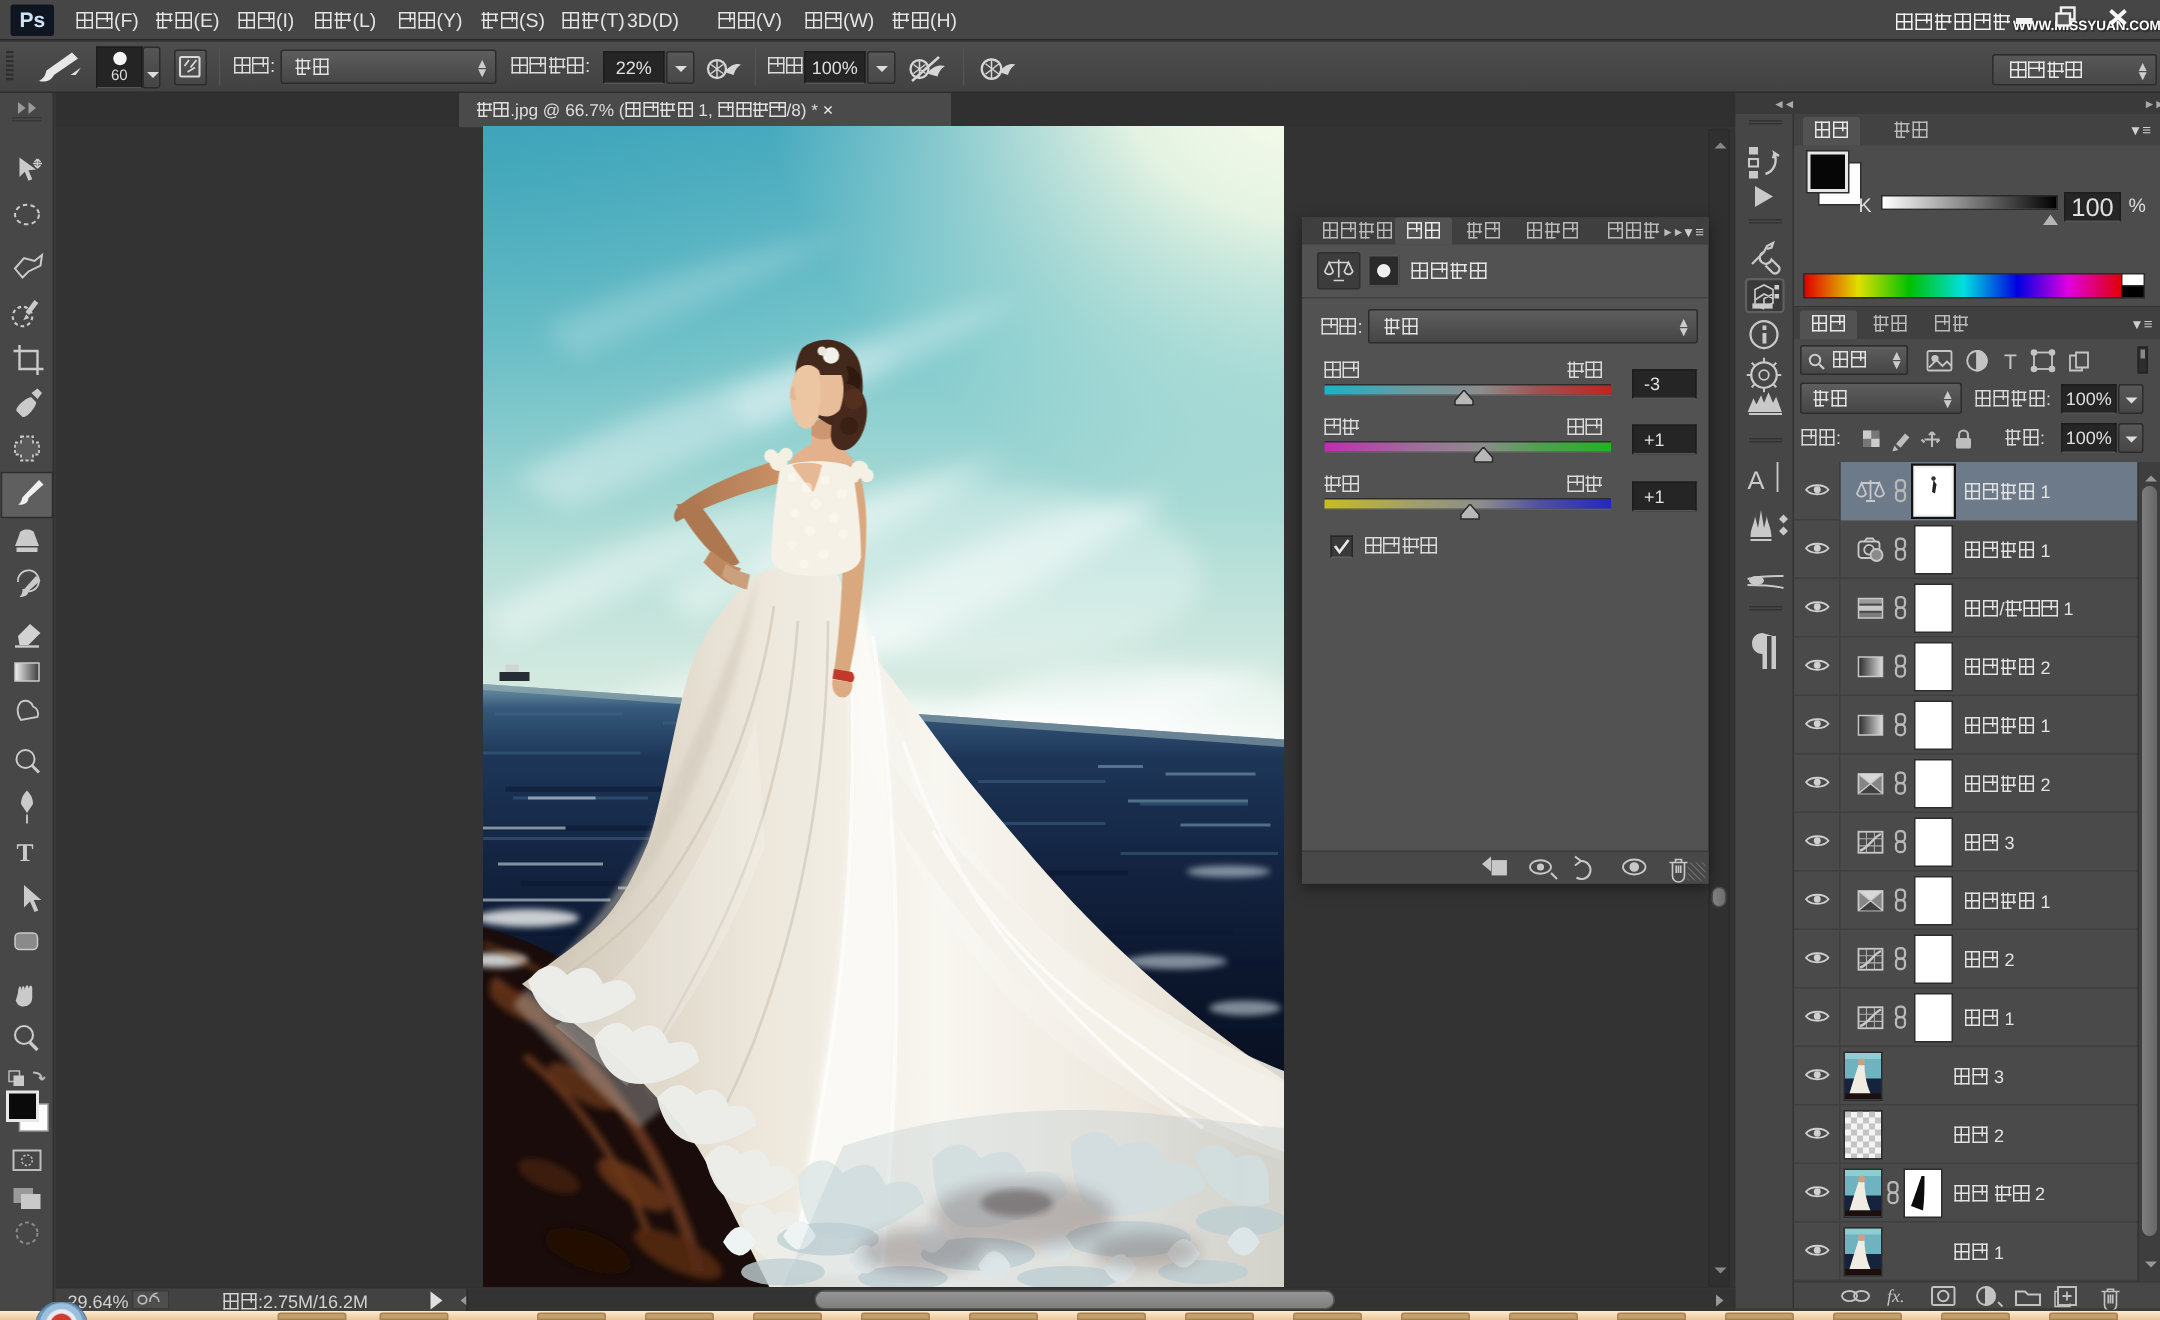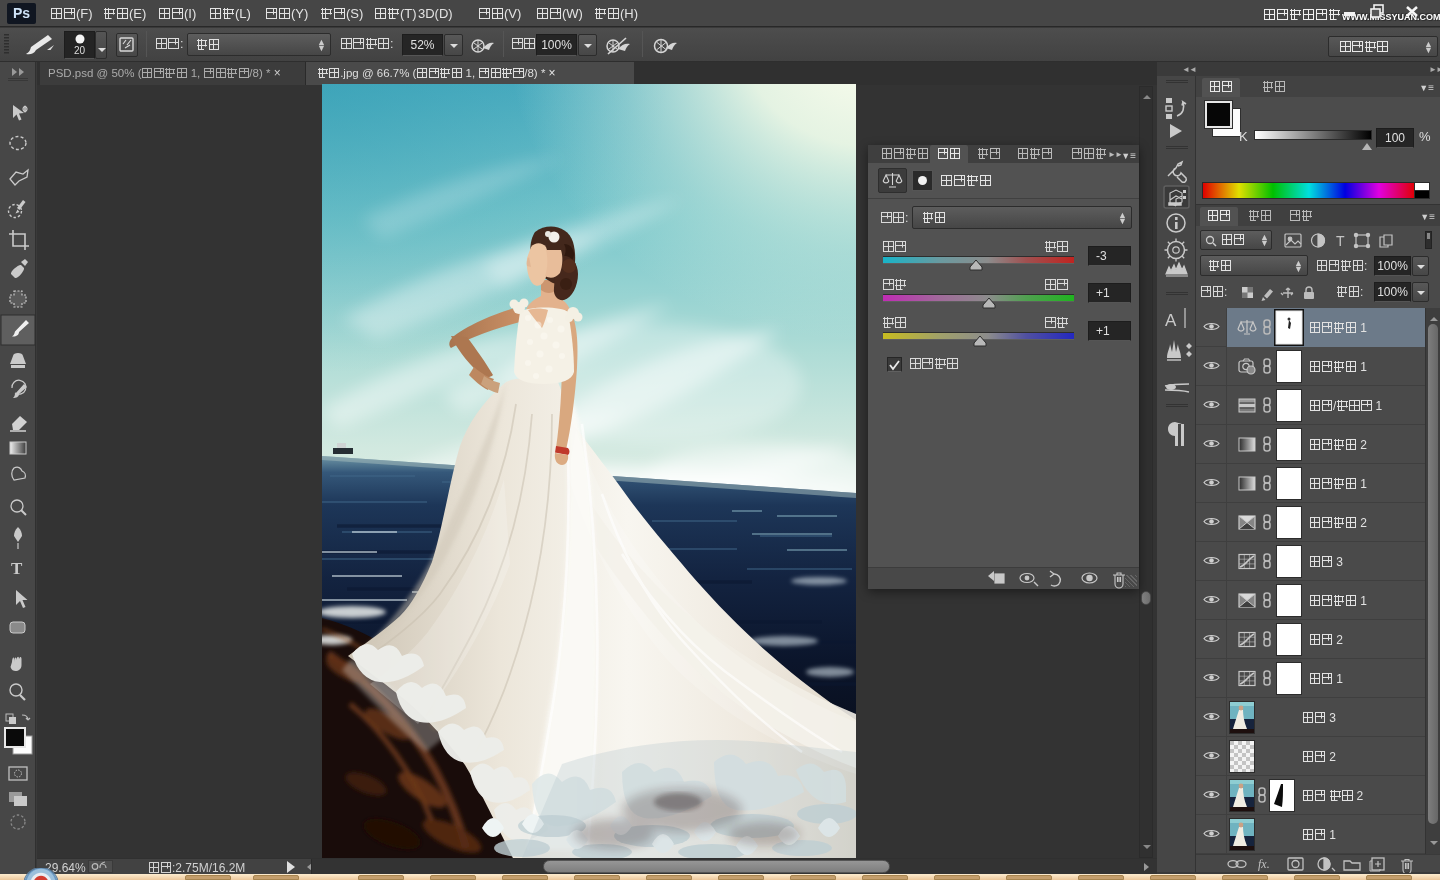--- a/index.html
+++ b/index.html
@@ -98,34 +98,34 @@
       </g>
     </svg>
  <svg class="abs" style="left:18px;top:5px" width="38" height="24" viewBox="0 0 38 24">
   <path d="M30 2 L34 6 L18 17 C16 21 12 22 8 21 C11 19 12 18 13 14 Z" fill="#e8e8e8"></path>
   <path d="M36 12 l-7 5 3.5 0 z" fill="#ddd"></path>
     </svg>
  <div class="valbox" style="left:64px;top:3px;width:31px;height:28px;background:#242424;">
    <svg width="29" height="13">
         <circle cx="15" cy="7" r="4.5" fill="#f5f5f5"></circle>
       </svg>
-   <div style="margin-top:-3px;font-size:10px;color:#ddd">20</div>
+   <div style="margin-top:-3px;font-size:10px;color:#ddd">60</div>
  </div>
  <div class="dbtn" style="left:95px;top:3px;width:12px;height:28px;background:linear-gradient(#555,#454545);">
       <div style="margin:16px 0 0 2px;width:0;height:0;border:4px solid transparent;border-top-color:#ddd;"></div>
     </div>
  <div class="dbtn" style="left:116px;top:5px;width:22px;height:24px;"><svg width="20" height="22">
         <rect x="3" y="4" width="13" height="13" rx="1" fill="none" stroke="#d8d8d8" stroke-width="1.4"></rect>
         <path d="M6 10 l3 -4 M10 11 l4 -5 M8 14 l5 -3" stroke="#d8d8d8" stroke-width="1.2"></path>
       </svg></div>
  <div class="sep" style="left:146px"></div>
  <div class="abs" style="left:155px;top:9px;font-size:12.5px;color:#dcdcdc"><span class="z"></span><span class="z a"></span>:</div>
  <div class="drop" style="left:187px;top:5px;width:144px;height:23px;line-height:22px;"><span style="margin-left:8px"><span class="z b"></span><span class="z"></span></span><div class="ddarr">▲<br>▼</div></div>
  <div class="abs" style="left:340px;top:9px;font-size:12.5px;color:#dcdcdc"><span class="z"></span><span class="z a"></span><span class="z b"></span><span class="z"></span>:</div>
- <div class="valbox" style="left:402px;top:6px;width:41px;height:22px;line-height:21px;">52%</div>
+ <div class="valbox" style="left:402px;top:6px;width:41px;height:22px;line-height:21px;">22%</div>
  <div class="dbtn" style="left:444px;top:6px;width:19px;height:22px;">
       <div style="margin:9px 0 0 5px;width:0;height:0;border:4px solid transparent;border-top-color:#ddd;"></div>
     </div>
  <svg class="abs" style="left:470px;top:7px" width="26" height="22" viewBox="0 0 26 22">
       <circle cx="8" cy="11" r="6" fill="none" stroke="#d5d5d5" stroke-width="1.5"></circle>
       <path d="M4 8 l8 6 M4 14 l8 -6 M8 5 l0 12" stroke="#d5d5d5" stroke-width="1"></path>
       <path d="M13 13 C17 8 21 7 24 8 C21 10 20 12 19 15 Z" fill="#d5d5d5"></path>
     </svg>
  <div class="sep" style="left:503px"></div>
  <div class="abs" style="left:511px;top:9px;font-size:12.5px;color:#dcdcdc"><span class="z a"></span><span class="z"></span>:</div>
@@ -230,21 +230,20 @@
       <rect x="14" y="734" width="13" height="10" fill="#c9c9c9"></rect>
  <circle cx="18" cy="760" r="7" fill="none" stroke="#8a8a8a" stroke-width="1.3" stroke-dasharray="2.5 2"></circle>
  <defs>
         <linearGradient id="tgrad" x1="0" y1="0" x2="1" y2="0">
           <stop offset="0" stop-color="#efefef"></stop>
           <stop offset="1" stop-color="#3c3c3c"></stop>
         </linearGradient>
       </defs>
 </svg></div>
 <div class="abs" id="tabbar">
- <div class="dtab" style="left:3px;width:266px;background:#3c3c3c;border-right:1px solid #2a2a2a;color:#ababab;">PSD.psd @ 50% (<span class="z"></span><span class="z a"></span><span class="z b"></span><span class="z"></span> 1, <span class="z a"></span><span class="z"></span><span class="z b"></span><span class="z a"></span>/8) * <span style="font-size:12px;color:#cfcfcf">×</span></div>
  <div class="dtab" style="left:269px;width:328px;background:#4a4a4a;color:#dedede;">&nbsp;<span class="z b"></span><span class="z"></span>.jpg @ 66.7% (<span class="z"></span><span class="z a"></span><span class="z b"></span><span class="z"></span> 1, <span class="z a"></span><span class="z"></span><span class="z b"></span><span class="z a"></span>/8) * <span style="font-size:12px;color:#e8e8e8">×</span></div>
 </div>
 <div class="abs" id="canvas"></div>
 <div class="abs" id="photo" style="left:322px;top:84px;width:534px;height:774px;">
 <svg width="534" height="774" viewBox="0 0 534 774">
 <defs>
  <linearGradient id="sky" x1="0" y1="0" x2="0" y2="1">
   <stop offset="0" stop-color="#4dadc1"></stop>
           <stop offset=".3" stop-color="#79c7cc"></stop>
           <stop offset=".6" stop-color="#aedcd6"></stop>
@@ -560,21 +559,21 @@
 <div class="abs" id="colorpanel" style="left:1196px;top:76px;width:244px;height:129px;background:#4c4c4c;border-bottom:1px solid #333;">
  <div style="position:absolute;top:0;left:0;width:244px;height:21px;background:#424242;"></div>
  <div class="ptab on" style="left:6px;top:2px;color:#e8e8e8;"><span class="z"></span><span class="z a"></span></div>
  <div class="ptab" style="left:59px;top:2px;"><span class="z b"></span><span class="z"></span></div>
  <div class="pmenu" style="right:6px;top:6px;">▼<span style="font-size:10px;letter-spacing:0;">≡</span></div>
  <div class="abs" style="left:17px;top:33px;width:27px;height:27px;background:#fcfcfc;box-shadow:0 0 0 1px #2e2e2e;"></div>
  <div class="abs" style="left:9px;top:25px;width:27px;height:27px;background:#060606;border:2px solid #e6e6e6;box-shadow:0 0 0 1px #2e2e2e;"></div>
  <div class="abs" style="left:43px;top:53px;color:#ddd;font-size:13px;">K</div>
  <div class="abs" style="left:59px;top:55px;width:116px;height:8px;background:linear-gradient(90deg,#fff,#000);box-shadow:0 0 0 1px #2a2a2a;"></div>
  <div class="abs" style="left:166px;top:62px;width:0;height:0;border:5px solid transparent;border-bottom:7px solid #b5b5b5;"></div>
- <div class="valbox" style="left:180px;top:52px;width:38px;height:20px;line-height:19px;font-size:12px;">100</div>
+ <div class="valbox" style="left:180px;top:52px;width:38px;height:20px;line-height:19px;font-size:17px;">100</div>
  <div class="abs" style="left:223px;top:53px;color:#ddd;font-size:13px;">%</div>
  <div class="abs" style="left:7px;top:107px;width:212px;height:15px;background:linear-gradient(90deg,#e00000,#e0e000 17%,#00c000 33%,#00dfdf 50%,#0000e0 67%,#e000e0 83%,#e00000);box-shadow:0 0 0 1px #2a2a2a;"></div>
  <div class="abs" style="left:219px;top:107px;width:14px;height:8px;background:#fff;box-shadow:0 0 0 1px #2a2a2a;"></div>
  <div class="abs" style="left:219px;top:115px;width:14px;height:7px;background:#000;box-shadow:0 0 0 1px #2a2a2a;"></div>
 </div>
 <div class="abs" id="layerspanel" style="left:1196px;top:205px;width:244px;height:667px;background:#4a4a4a;">
  <div style="position:absolute;top:0;left:0;width:244px;height:21px;background:#404040;"></div>
  <div class="ptab on" style="left:4px;top:2px;"><span class="z"></span><span class="z a"></span></div>
  <div class="ptab" style="left:45px;top:2px;"><span class="z b"></span><span class="z"></span></div>
  <div class="ptab" style="left:86px;top:2px;"><span class="z a"></span><span class="z b"></span></div>

